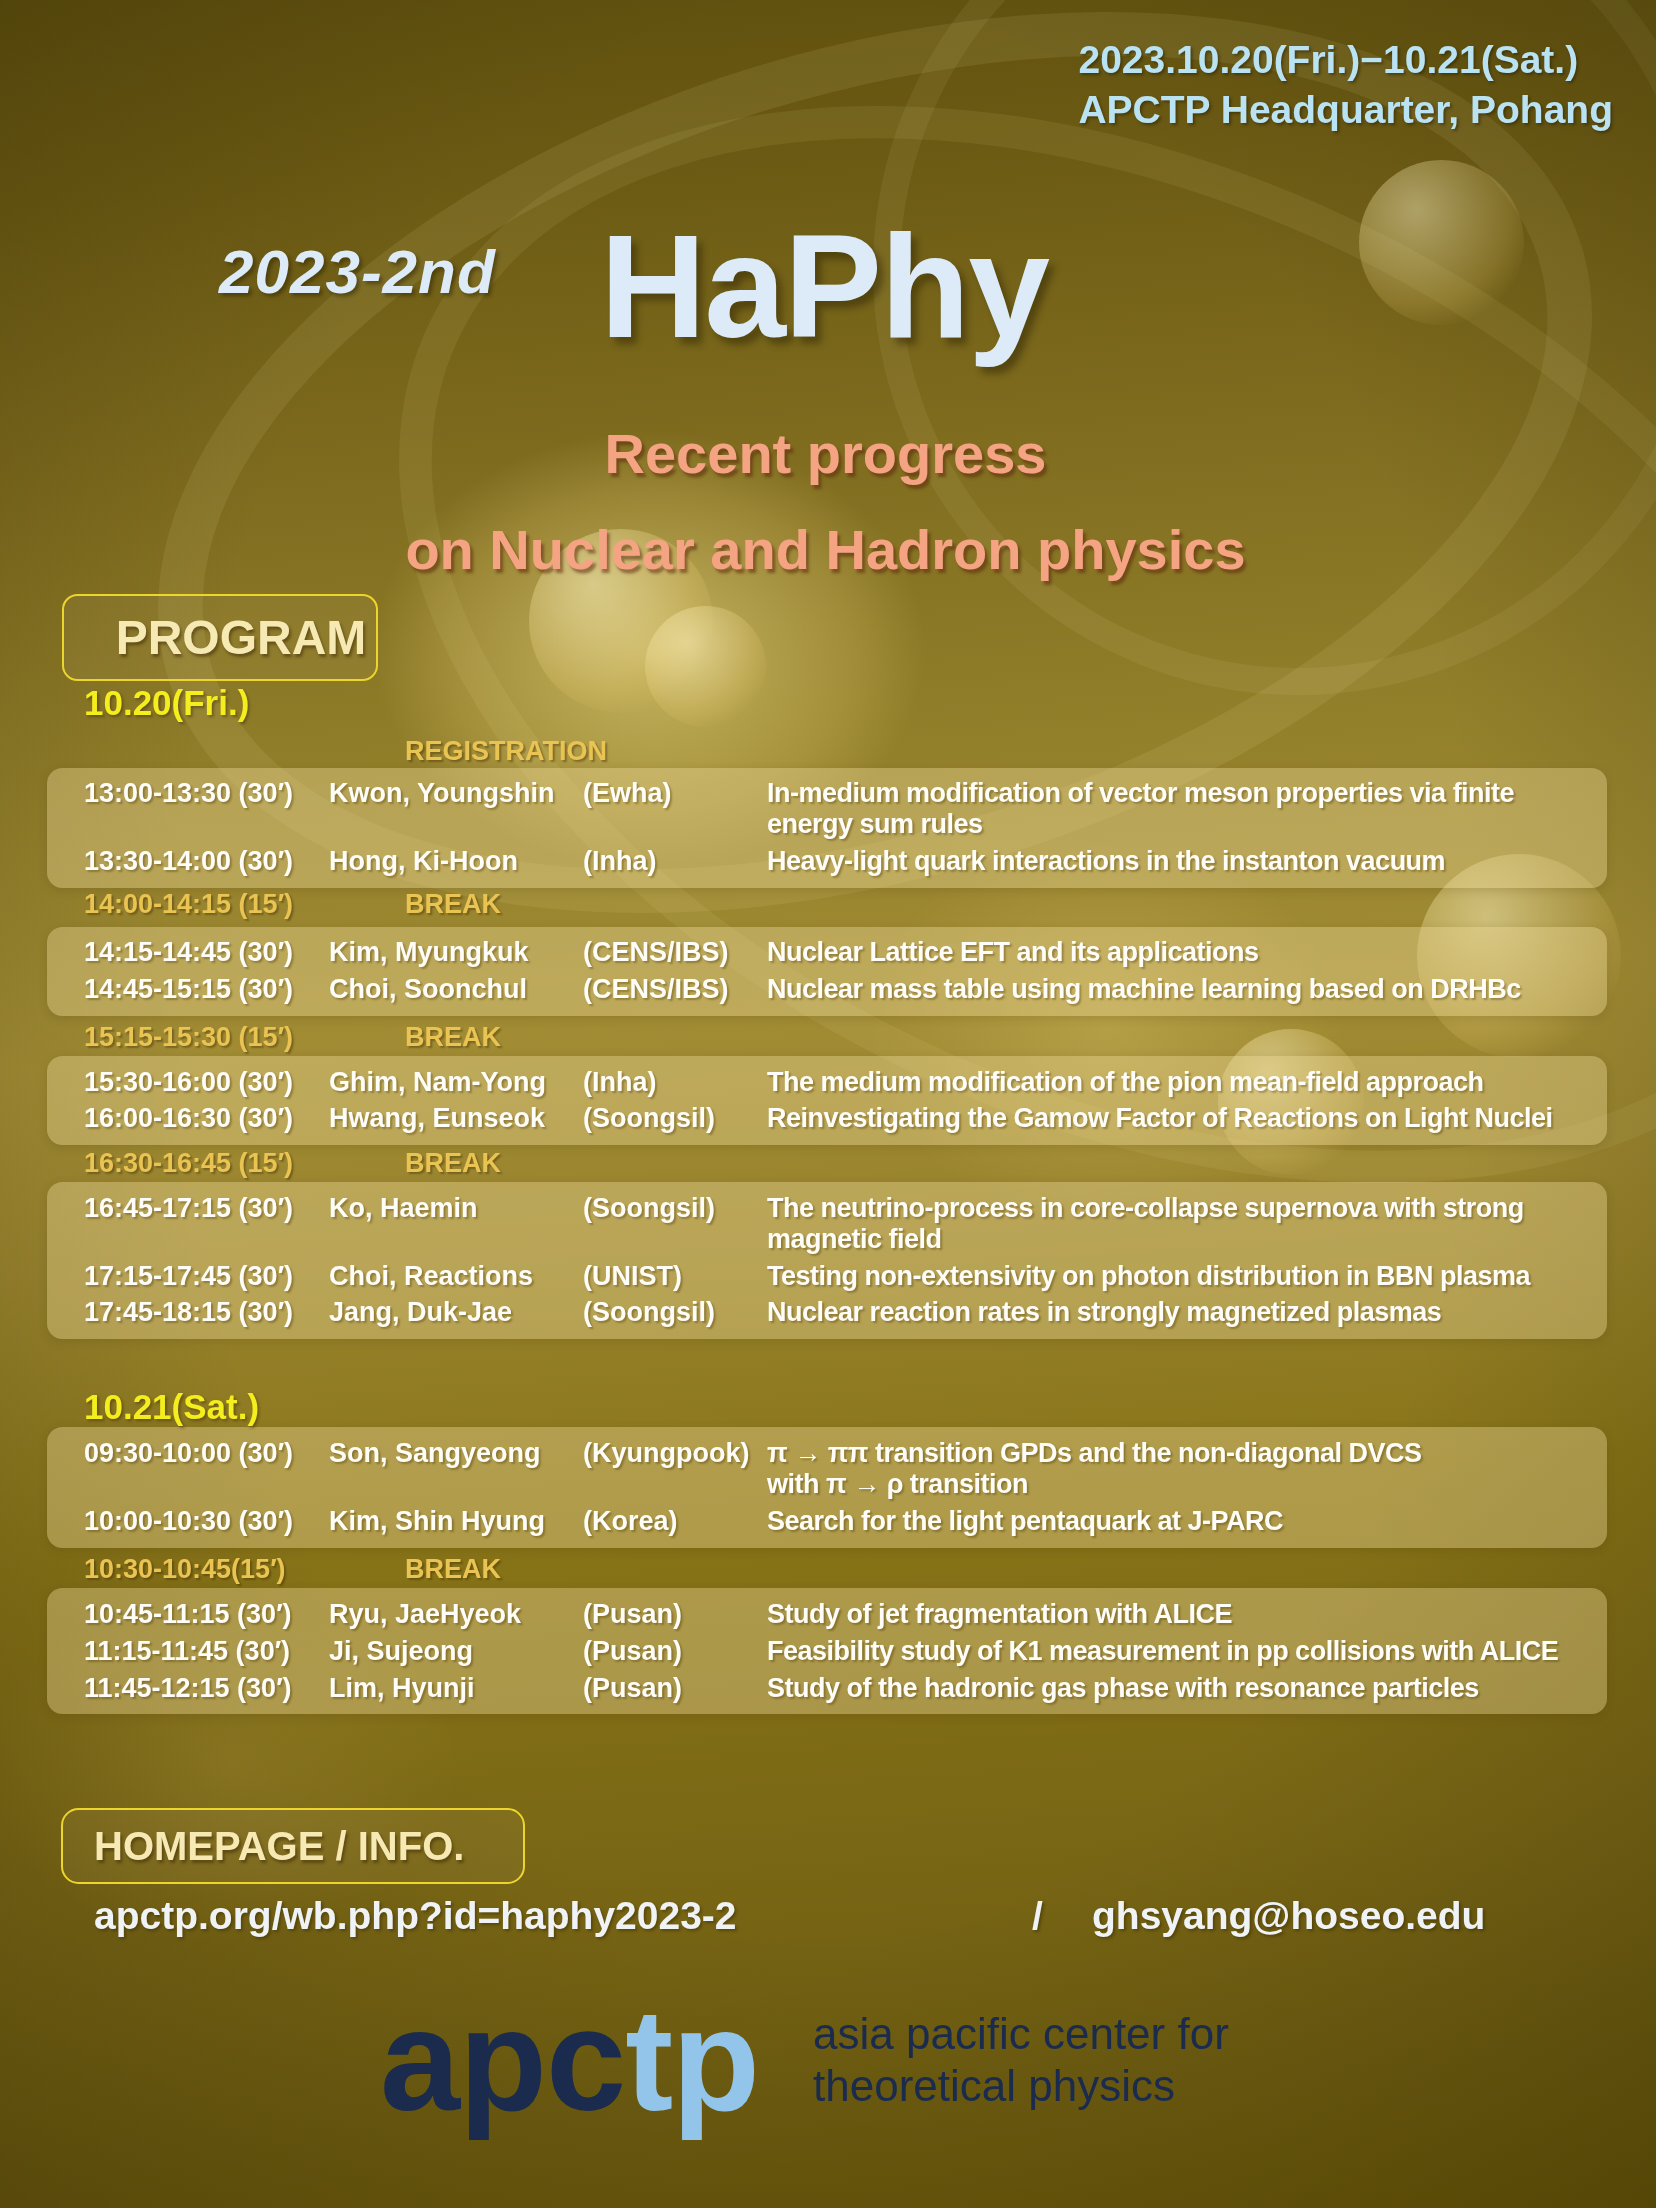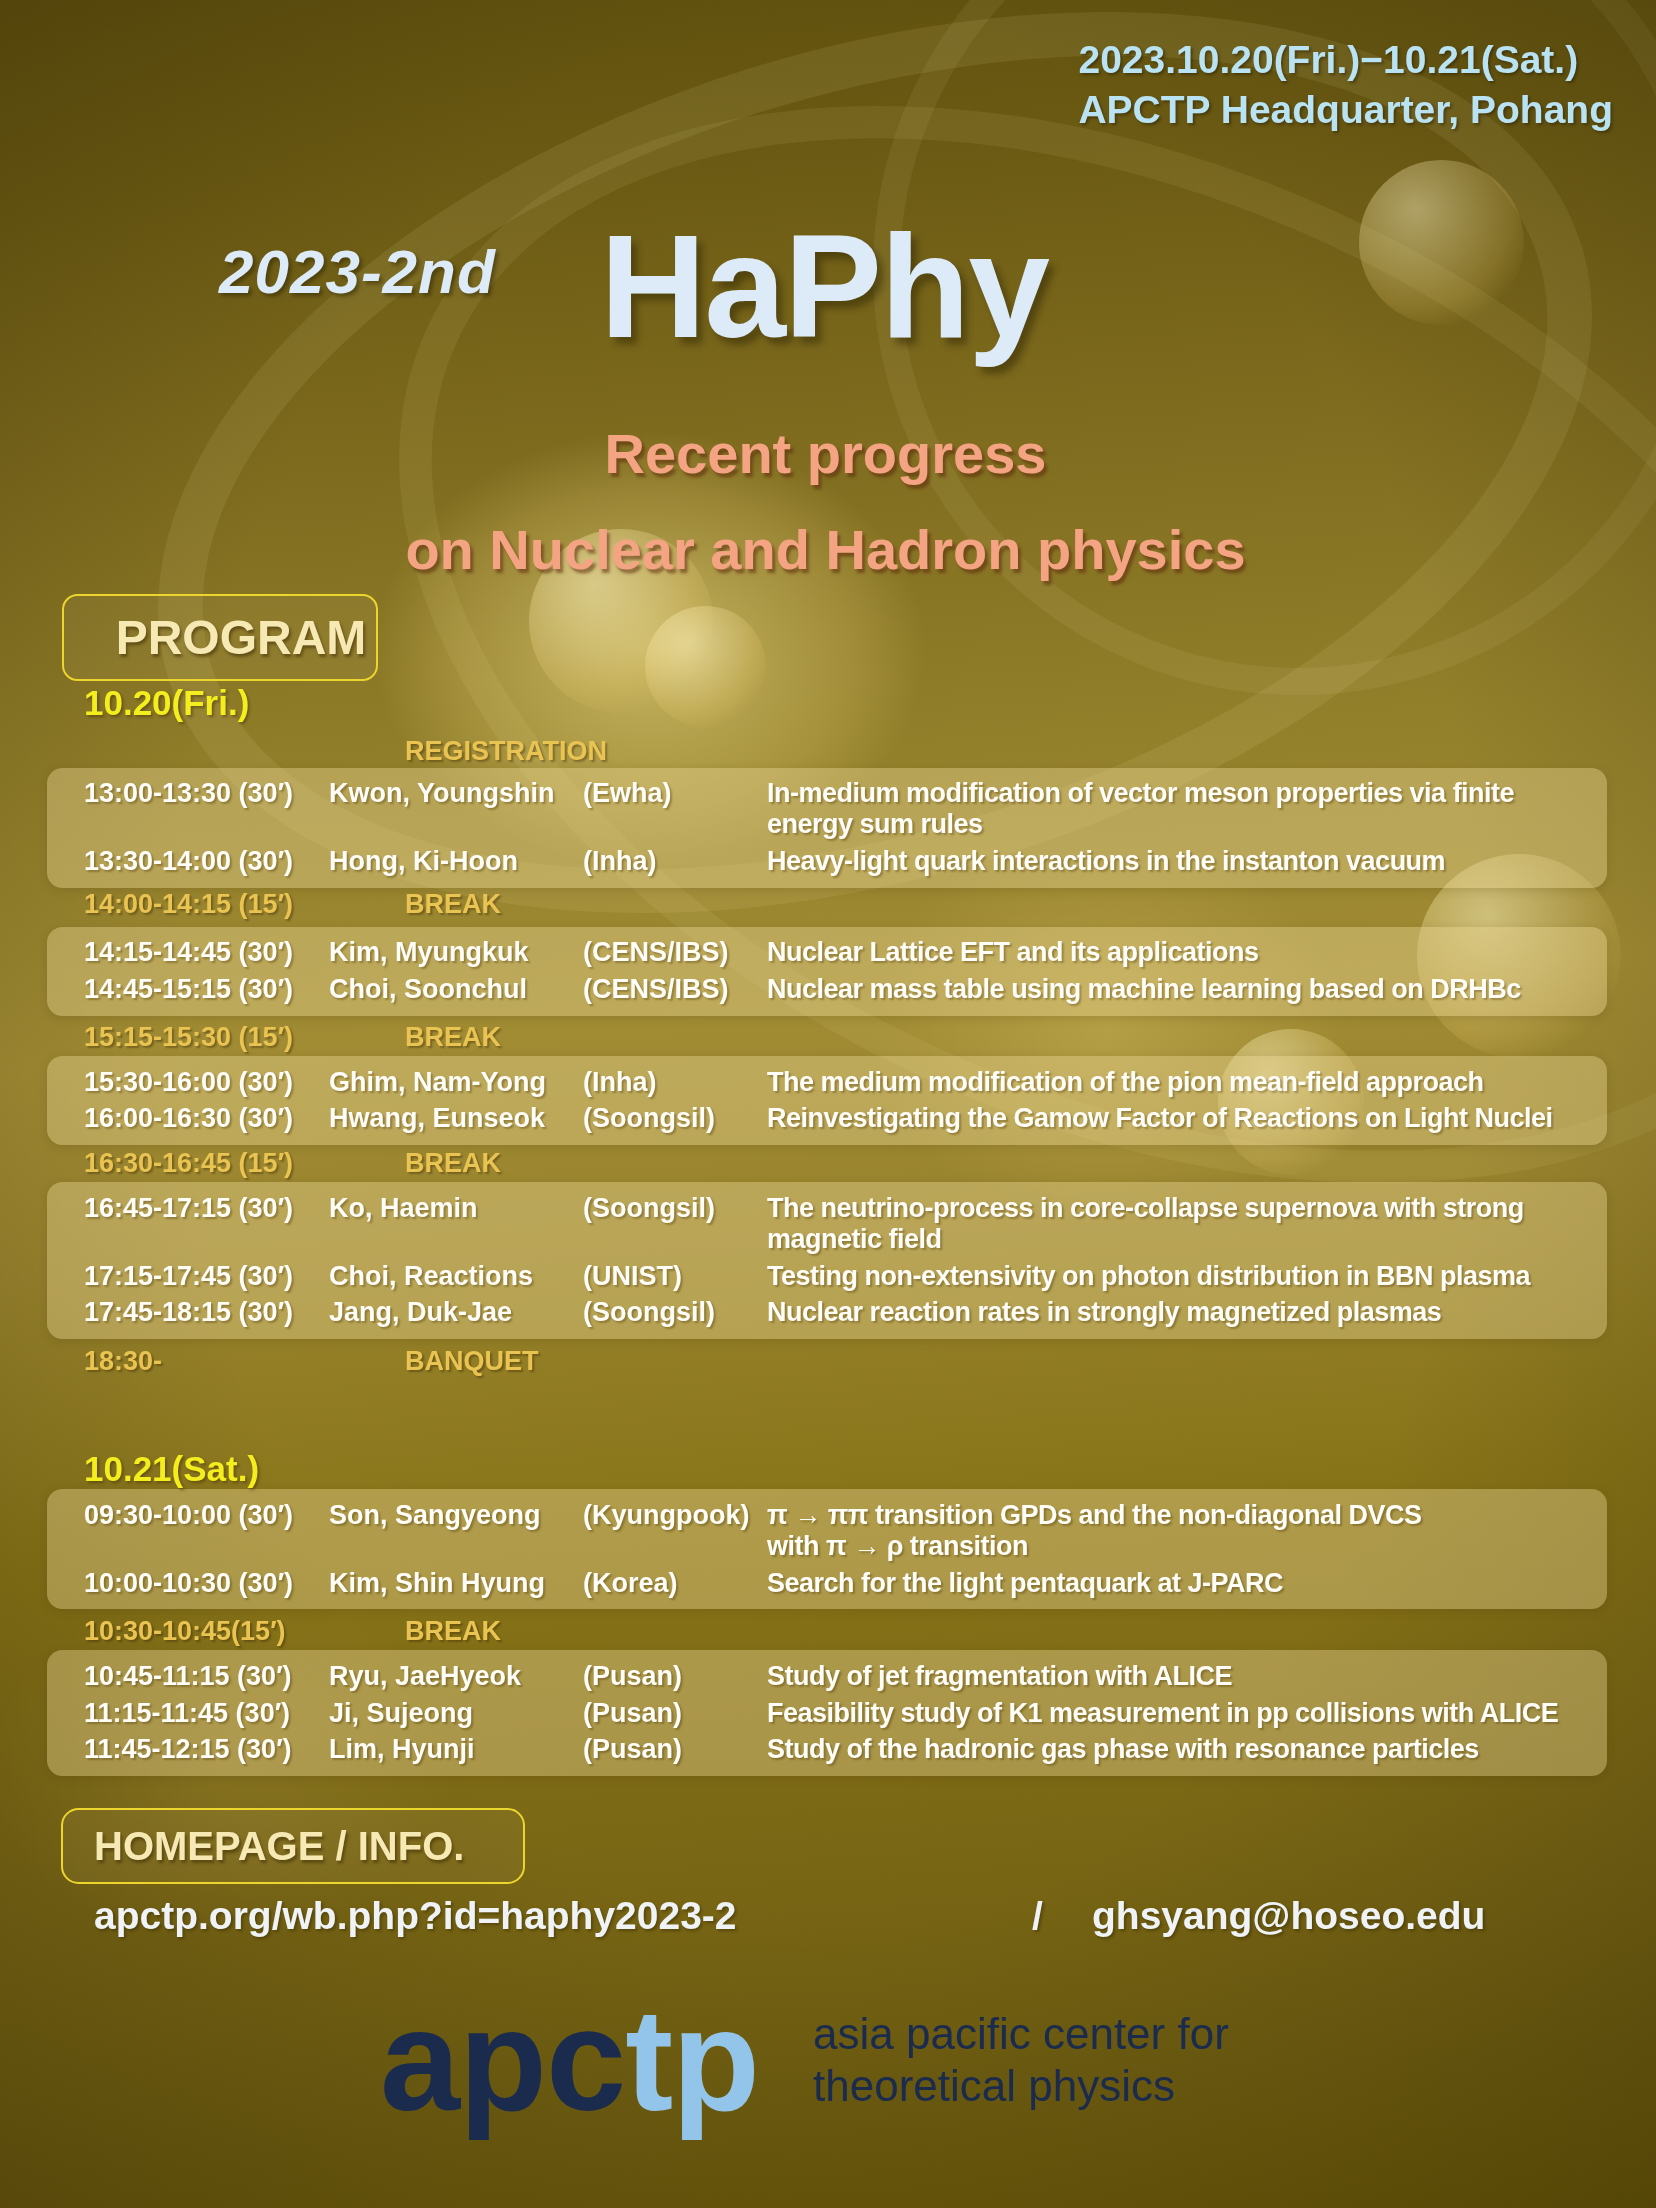--- a/index.html
+++ b/index.html
@@ -39,21 +39,21 @@
     color:#f4a482;font-size:56px;line-height:1.72;text-shadow:2.9px 3.9px 2.9px rgba(92,42,12,0.55);}
   
   .badge{position:absolute;border:2.9px solid #ecd52c;border-radius:15.5px;display:flex;align-items:center;
     background:rgba(255,244,190,0.05);color:#f7e9b4;text-shadow:1.9px 2.9px 2.9px rgba(60,40,0,0.5);}
   .program-badge{left:62px;top:594px;width:270px;height:83px;justify-content:center;font-size:48px;padding-left:42px;}
   .homepage-badge{left:61px;top:1808px;width:429px;height:72px;border-radius:17.5px;padding-left:31px;font-size:40px;}
   
   .schedule{position:absolute;left:47px;top:682px;width:1560px;}
   .day-heading{font-size:35px;line-height:41px;color:#f4ee1e;margin:0 0 11.6px 37px;
     text-shadow:1.9px 1.9px 2.9px rgba(60,40,0,0.45);}
-  .day2-heading{margin-top:70px;margin-bottom:0;}
+  .day2-heading{margin-top:47px;margin-bottom:0;}
   .slot-row{display:flex;align-items:baseline;padding-left:37px;height:33px;line-height:33px;
     color:#eac453;font-size:27px;text-shadow:1.9px 1.9px 1.9px rgba(60,40,0,0.4);}
   .slot-time{width:245px;}
   .slot-label{margin-left:76px;}
   .band{background:rgba(236,216,150,0.40);border-radius:15.5px;padding:7.8px 13.6px 7.8px 37px;
     box-shadow:0 2.9px 9.7px rgba(70,50,0,0.15);}
   .srow{display:grid;grid-template-columns:245px 254px 184px 1fr;align-items:start;
     padding:2.9px 0;color:#fffdf8;font-size:27px;line-height:1.15;
     text-shadow:1.9px 1.9px 1.9px rgba(70,50,0,0.35);}
   .k{white-space:pre-line;letter-spacing:-0.5px;}
@@ -197,24 +197,20 @@
         <span class="k">Testing non-extensivity on photon distribution in BBN plasma</span>
       </div>
       <div class="srow">
         <span class="t">17:45-18:15 (30′)</span>
         <span class="n">Jang, Duk-Jae</span>
         <span class="a">(Soongsil)</span>
         <span class="k">Nuclear reaction rates in strongly magnetized plasmas</span>
       </div>
     </div>
 
-    <div class="slot-row mt6">
-      <span class="slot-time">18:30-</span>
-      <span class="slot-label">BANQUET</span>
-    </div>
 
     <div class="day-heading day2-heading">10.21(Sat.)</div>
 
     <div class="band">
       <div class="srow">
         <span class="t">09:30-10:00 (30′)</span>
         <span class="n">Son, Sangyeong</span>
         <span class="a">(Kyungpook)</span>
         <span class="k">π → ππ transition GPDs and the non-diagonal DVCS
 with π → ρ transition</span>

